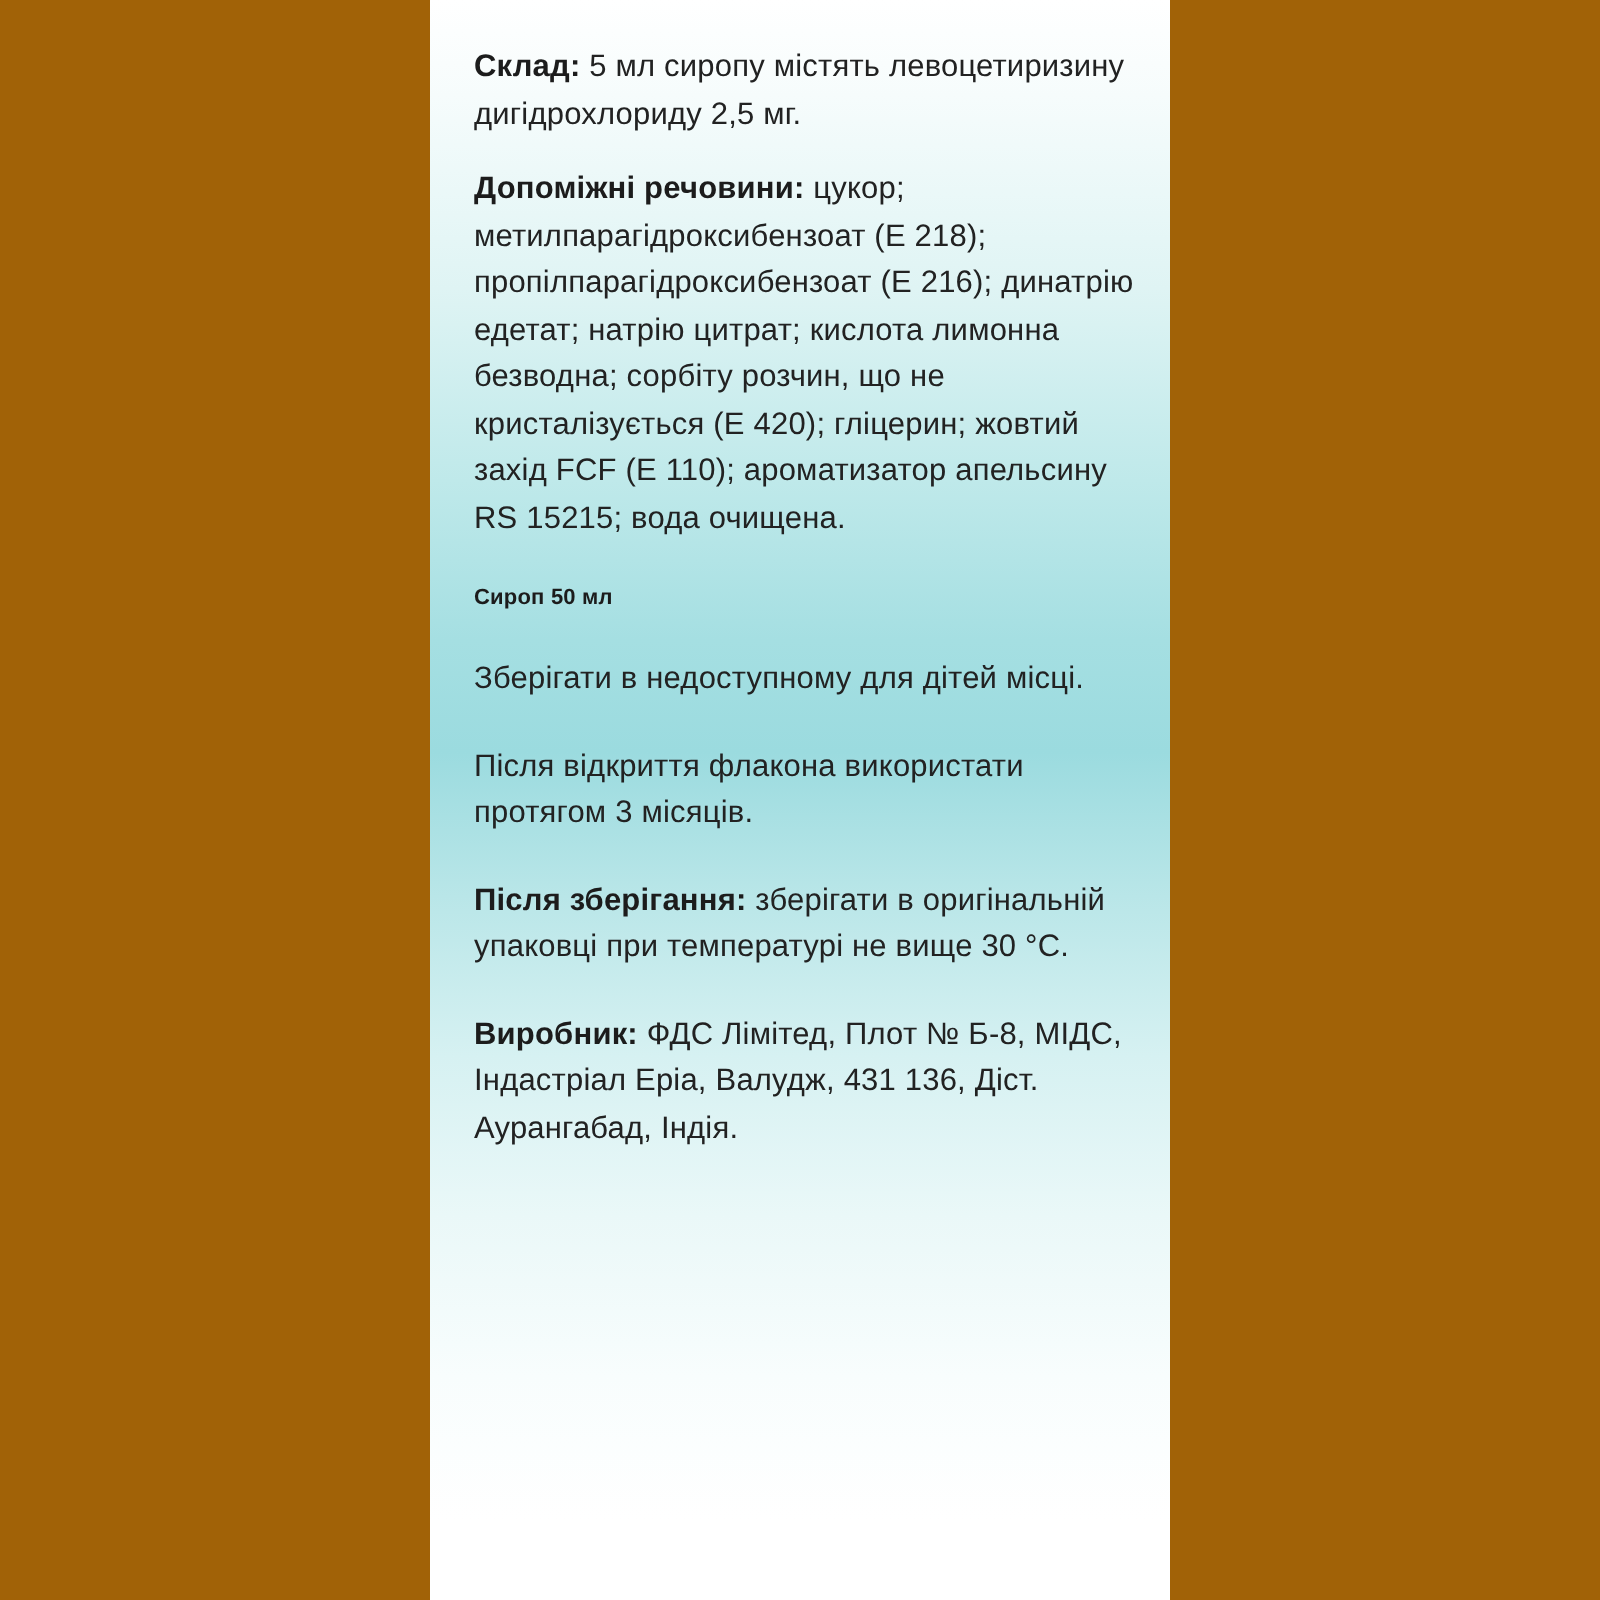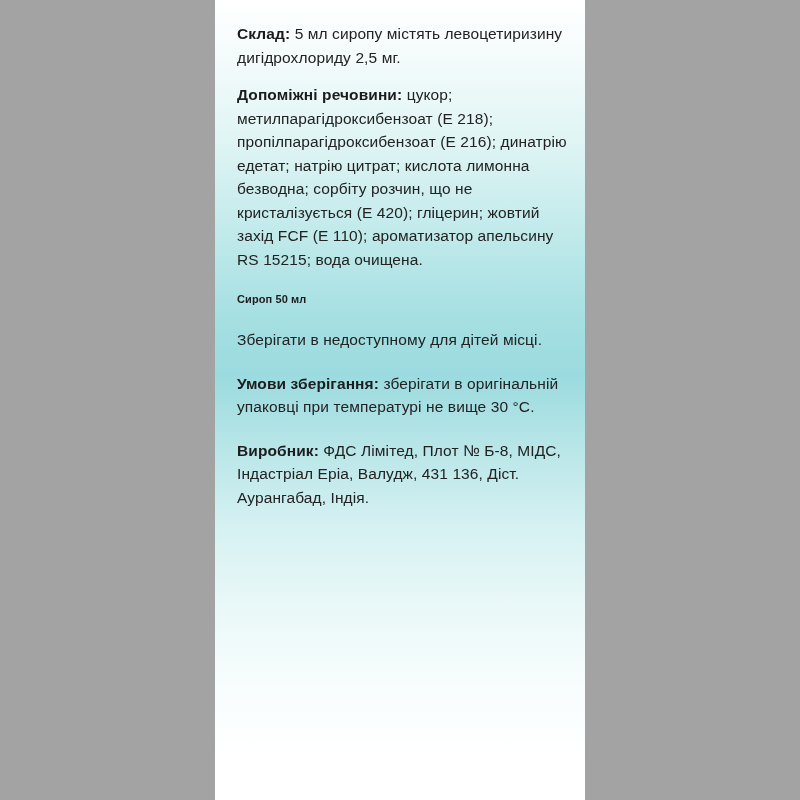--- a/index.html
+++ b/index.html
@@ -10,21 +10,21 @@
     width: 800px;
     height: 800px;
     background: #ffffff;
     font-family: "Liberation Sans", sans-serif;
     overflow: hidden;
   }
   .page {
     position: relative;
     width: 800px;
     height: 800px;
-    background: #a3a3a3;
+    background: #a16207;
   }
   .label-panel {
     position: absolute;
     left: 215px;
     top: 0;
     width: 370px;
     height: 800px;
     background: linear-gradient(to bottom,
         #ffffff 0%,
         #f6fcfc 6%,
@@ -88,23 +88,26 @@
     </div>
 
     <div class="block gap-lg">
       <p class="para heading">Сироп 50 мл</p>
     </div>
 
     <div class="block gap-lg">
       <p class="para">Зберігати в недоступному для дітей місці.</p>
     </div>
 
+    <div class="block gap-lg">
+      <p class="para">Після відкриття флакона використати протягом 3 місяців.</p>
+    </div>
 
     <div class="block gap-lg">
-      <p class="para"><b>Умови зберігання:</b><span class="inline-text"> зберігати в оригінальній упаковці при температурі не вище 30 °С.</span></p>
+      <p class="para"><b>Після зберігання:</b><span class="inline-text"> зберігати в оригінальній упаковці при температурі не вище 30 °С.</span></p>
     </div>
 
     <div class="block gap-lg">
       <p class="para"><b>Виробник:</b><span class="inline-text"> ФДС Лімітед, Плот № Б-8, МІДС, Індастріал Еріа, Валудж, 431 136, Діст. Аурангабад, Індія.</span></p>
     </div>
 
     <div class="block">
     </div>
 
   </div>

